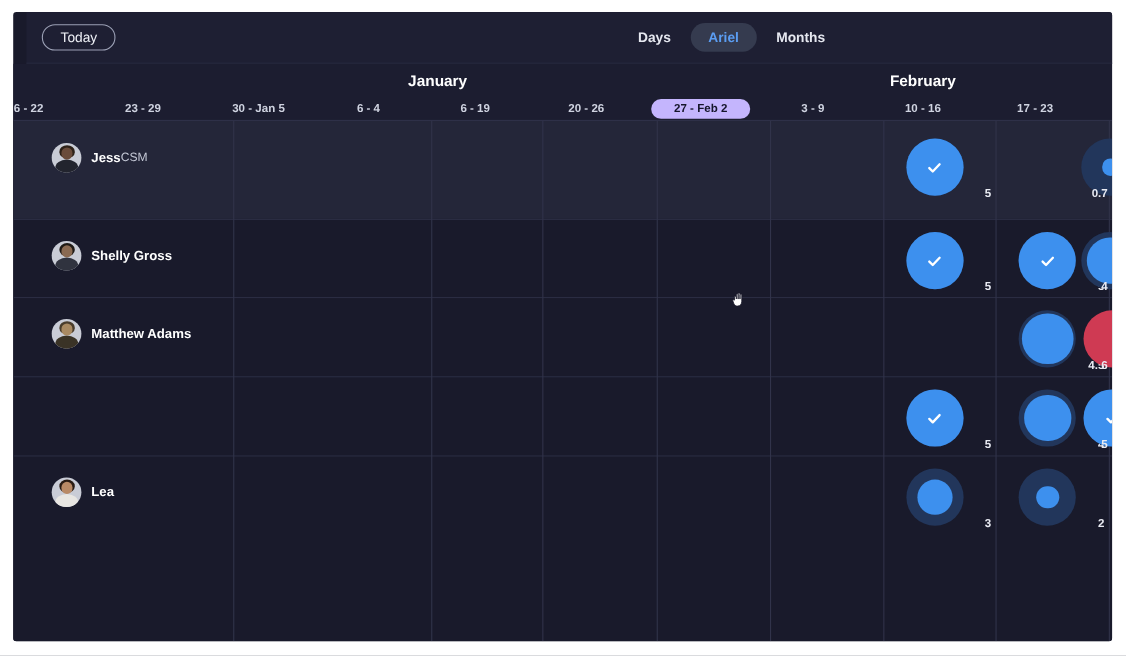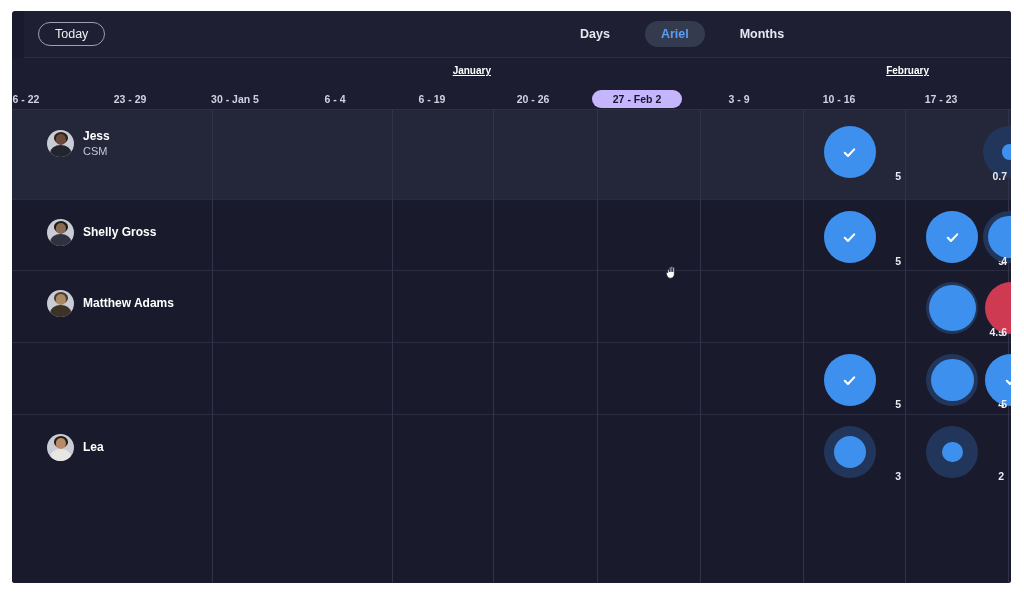--- a/index.html
+++ b/index.html
@@ -34,21 +34,21 @@
     display: flex; align-items: center; justify-content: center;
     border: 1px solid #9ba0b5;
     border-radius: 13px;
     color: #eef0f6;
     font-size: 12.5px;
     background: transparent;
     cursor: pointer;
   }
   .scale-tabs {
     position: absolute; left: 540px; top: 10px;
-    display: flex; align-items: center; gap: 19px;
+    display: flex; align-items: center; gap: 2px;
   }
   .scale-tab {
     height: 26px; padding: 0 16px;
     display: flex; align-items: center; justify-content: center;
     font-size: 12.5px; font-weight: bold;
     color: #e6e8f0;
     border-radius: 13px;
     background: transparent;
     cursor: pointer;
     white-space: nowrap;
@@ -63,23 +63,22 @@
     position: absolute; left: 0; top: 47px;
     width: 999px; height: 52px;
     background: #1c1d30;
     border-bottom: 1px solid #2e3048;
   }
   .month-row {
     position: absolute; left: 0; top: 0; height: 30px; width: 999px;
   }
   .month-label {
     position: absolute; top: 7px;
-    font-size: 10px; font-weight: bold; color: #ffffff;
-    text-align: right;
-    text-decoration: underline;
+    font-size: 14px; font-weight: bold; color: #ffffff;
+    text-align: left;
   }
   .week-row {
     position: absolute; left: 0; top: 30px; height: 22px; width: 999px; padding-left: 36px;
   }
   .week-label {
     position: absolute; top: 2px;
     height: 18px;
     display: flex; align-items: center; justify-content: center;
     font-size: 10.5px; font-weight: bold;
     color: #cfd3e0;
@@ -130,21 +129,21 @@
   .avatar .head {
     position: absolute; left: 50%; top: 18%;
     width: 38%; height: 38%; border-radius: 50%;
     transform: translateX(-50%);
   }
   .avatar .body-sh {
     position: absolute; left: 50%; top: 58%;
     width: 80%; height: 60%; border-radius: 50% 50% 0 0;
     transform: translateX(-50%);
   }
-  .person-text { display: flex; flex-direction: column; justify-content: center; }
+  .person-text { display: flex; flex-direction: row; justify-content: center; }
   .person-name {
     font-size: 12px; font-weight: bold; color: #ffffff; line-height: 15px;
   }
   .person-role {
     font-size: 11px; color: #c4c8d6; line-height: 14px;
   }
 
   
   .bubble-cell { position: absolute; }
   .ring {

